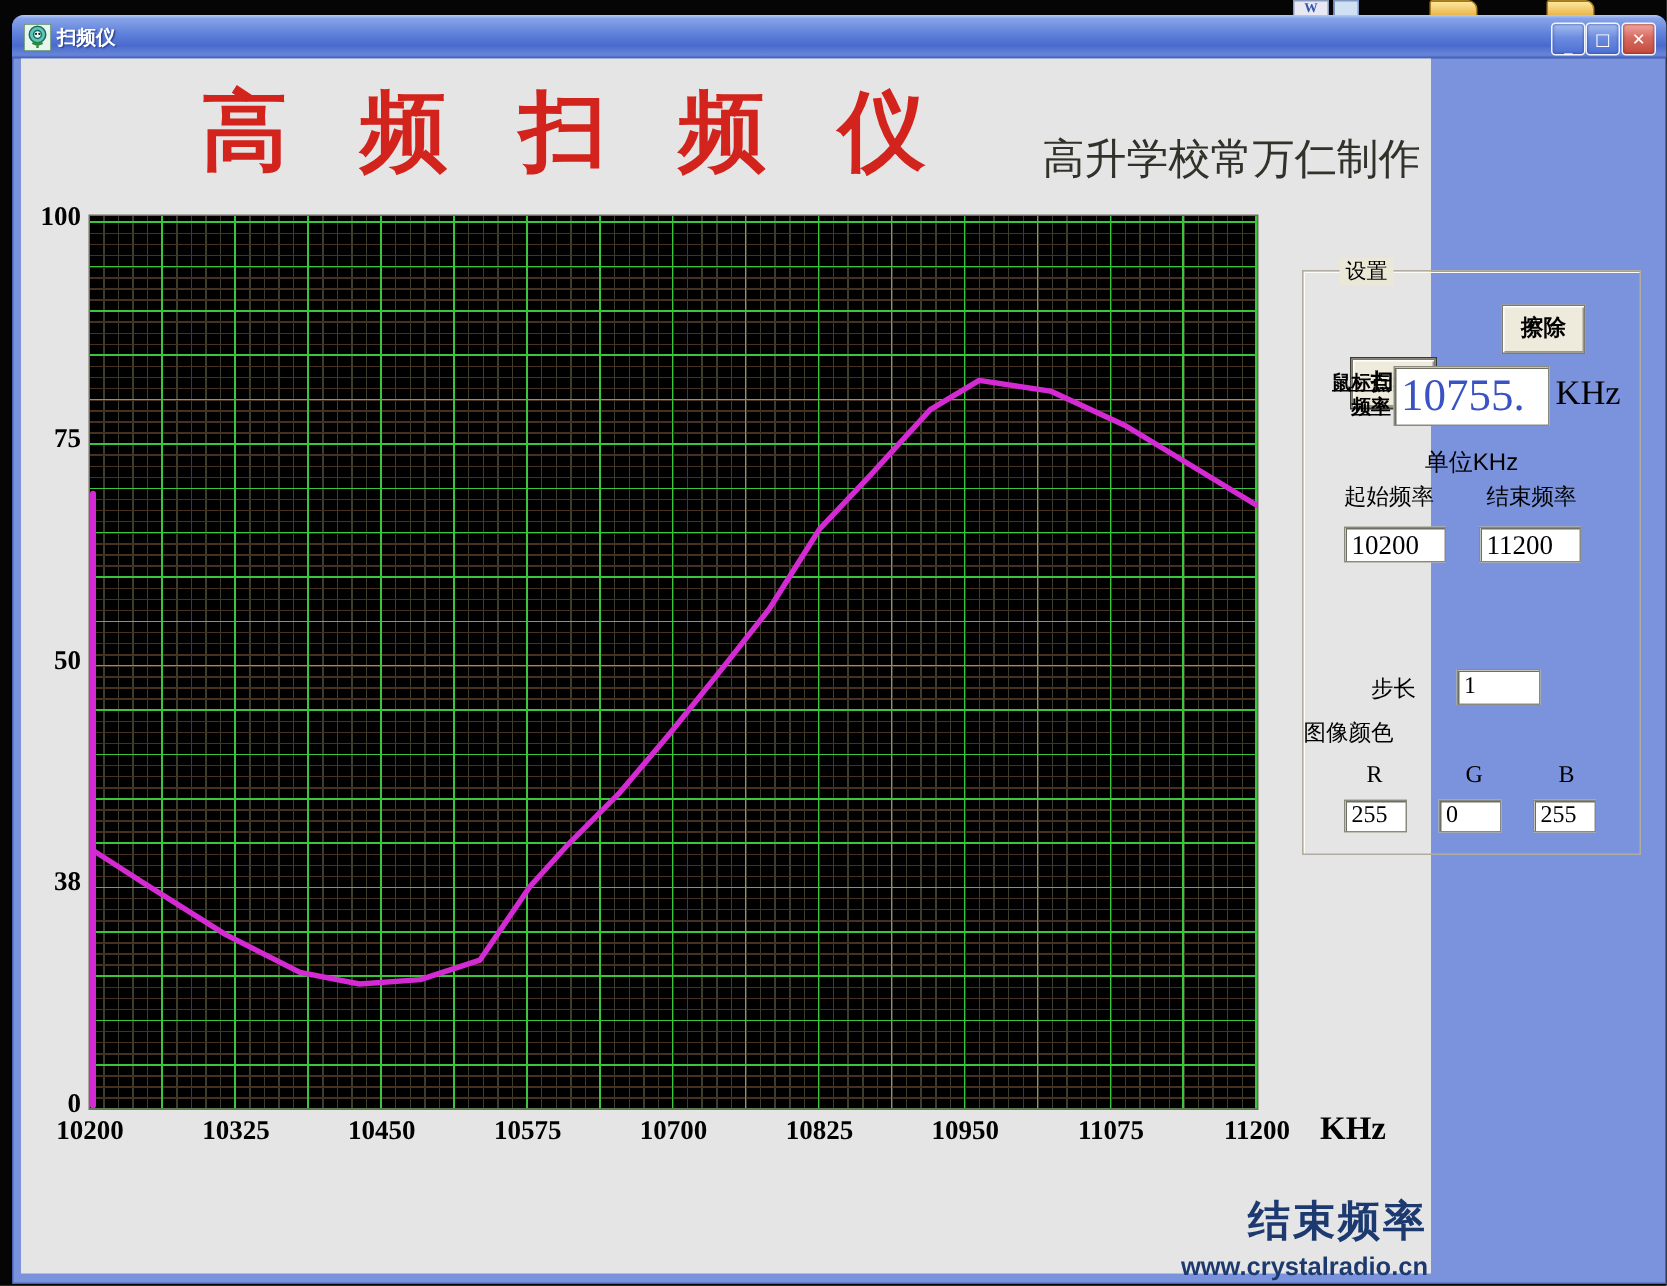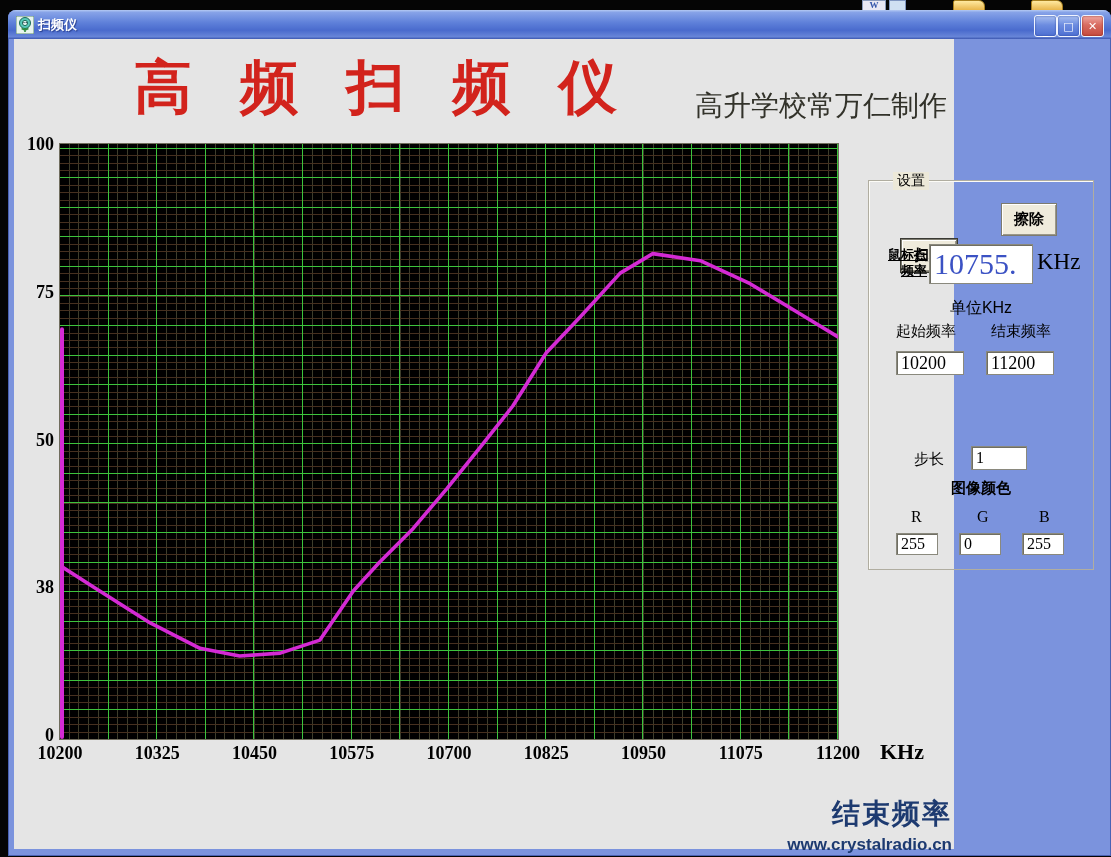--- a/index.html
+++ b/index.html
@@ -75,21 +75,21 @@
   #freq-unit{position:absolute;left:168px;top:68px;font:23px "Liberation Serif",serif;color:#000;}
   #unit-label{position:absolute;left:0;top:117px;width:100%;text-align:center;font:16px "Liberation Sans",sans-serif;color:#000;}
   #start-label{position:absolute;left:27px;top:141px;font-size:15px;color:#000;}
   #end-label{position:absolute;left:122px;top:141px;font-size:15px;color:#000;}
   .field{position:absolute;background:#fff;border:1px solid #8a897d;box-shadow:inset 1px 1px 0 #6f6e63;
       font:18px "Liberation Serif",serif;color:#000;padding:0 0 0 4px;}
   #start-input{left:27px;top:170px;width:62px;height:22px;}
   #end-input{left:117px;top:170px;width:62px;height:22px;}
   #step-label{position:absolute;left:45px;top:269px;font-size:15px;color:#000;}
   #step-input{left:102px;top:265px;width:50px;height:22px;font-size:16px;}
-  #color-label{position:absolute;left:0;top:298px;width:100%;text-align:center;font-size:15px;color:#000;font-weight:bold;}
+  #color-label{position:absolute;left:0;top:298px;width:100%;text-align:left;font-size:15px;color:#000;}
   .rgb-label{position:absolute;top:327px;font:16px "Liberation Serif",serif;color:#000;}
   #r-label{left:42px;} #g-label{left:108px;} #b-label{left:170px;}
   .rgb-field{top:352px;width:36px;height:20px;font-size:16px;}
   #r-input{left:27px;} #g-input{left:90px;} #b-input{left:153px;}
 
   
   #watermark{position:absolute;right:2px;top:756px;width:260px;text-align:right;color:#1d3a70;}
   #wm-line1{font:bold 28px "Liberation Sans",sans-serif;letter-spacing:2px;}
   #wm-line2{font:bold 17px "Liberation Sans",sans-serif;margin-top:2px;}
 </style>

